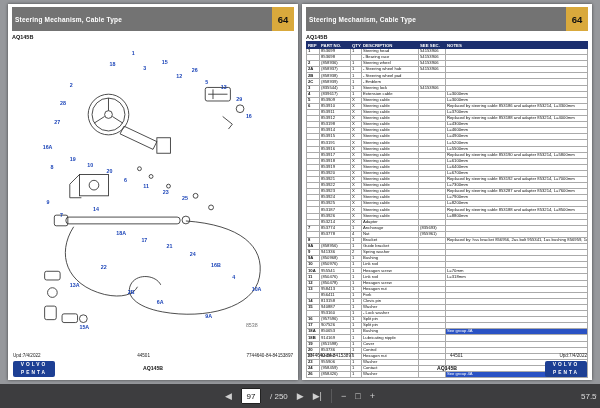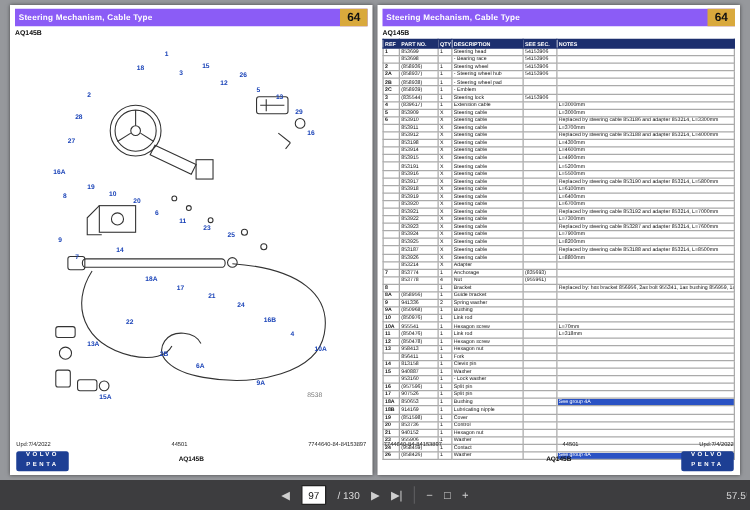--- a/index.html
+++ b/index.html
@@ -8,21 +8,21 @@
     background:#96989c;
     font-family:"Liberation Sans", sans-serif;
   }
   .pages{position:absolute;top:4px;left:8px;display:flex;gap:4px;}
   .page{
     width:290px;height:376px;background:#ffffff;position:relative;
     box-shadow:0 0 3px rgba(0,0,0,.55);
     padding:3px 4px;box-sizing:border-box;
   }
   
-  .hdr{display:flex;align-items:stretch;height:14px;background:#8b5cf6;}
+  .hdr{display:flex;align-items:stretch;height:24px;background:#737373;}
   .hdr-title{flex:1;color:#fff;font-size:6.5px;font-weight:bold;display:flex;align-items:center;padding-left:3px;letter-spacing:.2px;}
   .hdr-num{width:22px;background:#d9a93c;color:#101010;font-size:9.5px;font-weight:bold;display:flex;align-items:center;justify-content:center;}
   .model{font-size:5.5px;font-weight:bold;margin:2.5px 0 1.5px 0;color:#111;}
   
   .diagram{width:100%;height:298px;display:block;}
   .callout{font-size:5.5px;font-weight:bold;fill:#1b44b8;font-family:"Liberation Sans",sans-serif;}
   .callout.muted{fill:#777;font-weight:normal;}
   
   table.parts{width:100%;border-collapse:collapse;table-layout:fixed;}
   table.parts th{
@@ -640,21 +640,21 @@
     <div class="logo right">
       <div>VOLVO</div>
       <div>PENTA</div>
     </div>
   </div>
 </div>
 
 <div class="toolbar">
   <span class="tbtn">◀</span>
   <input class="pagebox" readonly="" value="97" style="">
-  <span class="pagetotal">/ 130</span>
+  <span class="pagetotal">/ 250</span>
   <span class="tbtn">▶</span>
   <span class="tbtn">▶|</span>
   <span class="sep"></span>
   <span class="tbtn">−</span>
   <span class="tbtn">□</span>
   <span class="tbtn">+</span>
   <span class="zoomtxt">57.5%</span>
 </div>
 
 </body></html>

